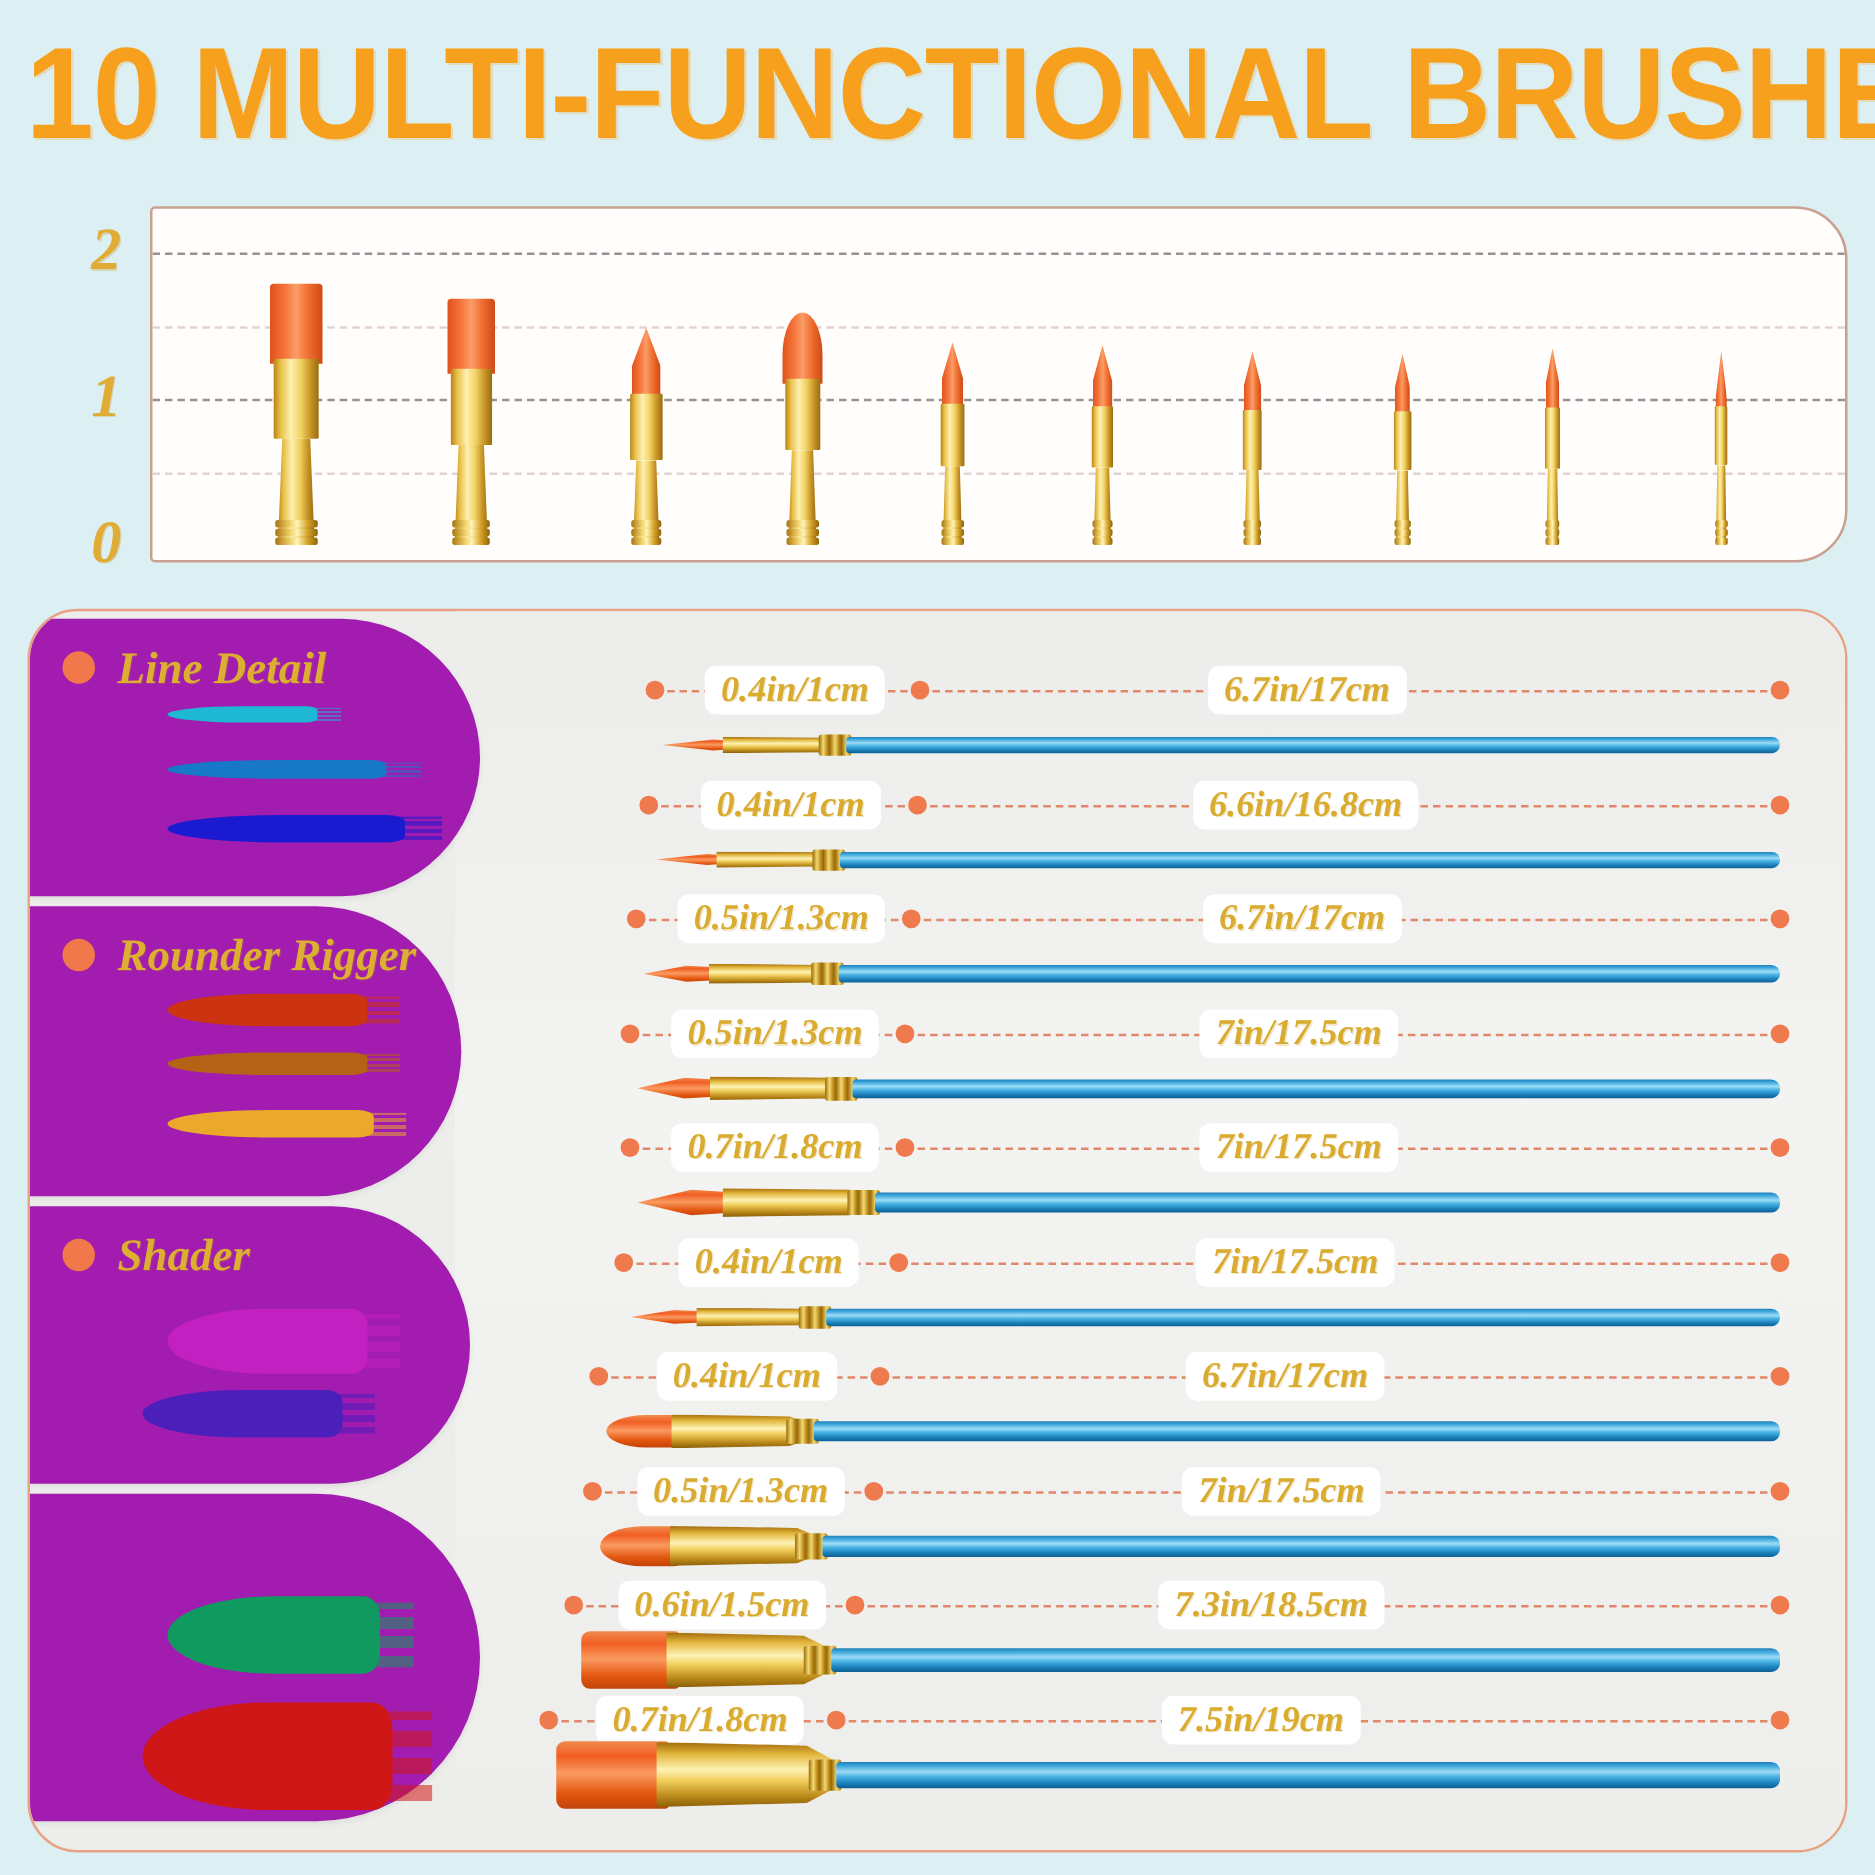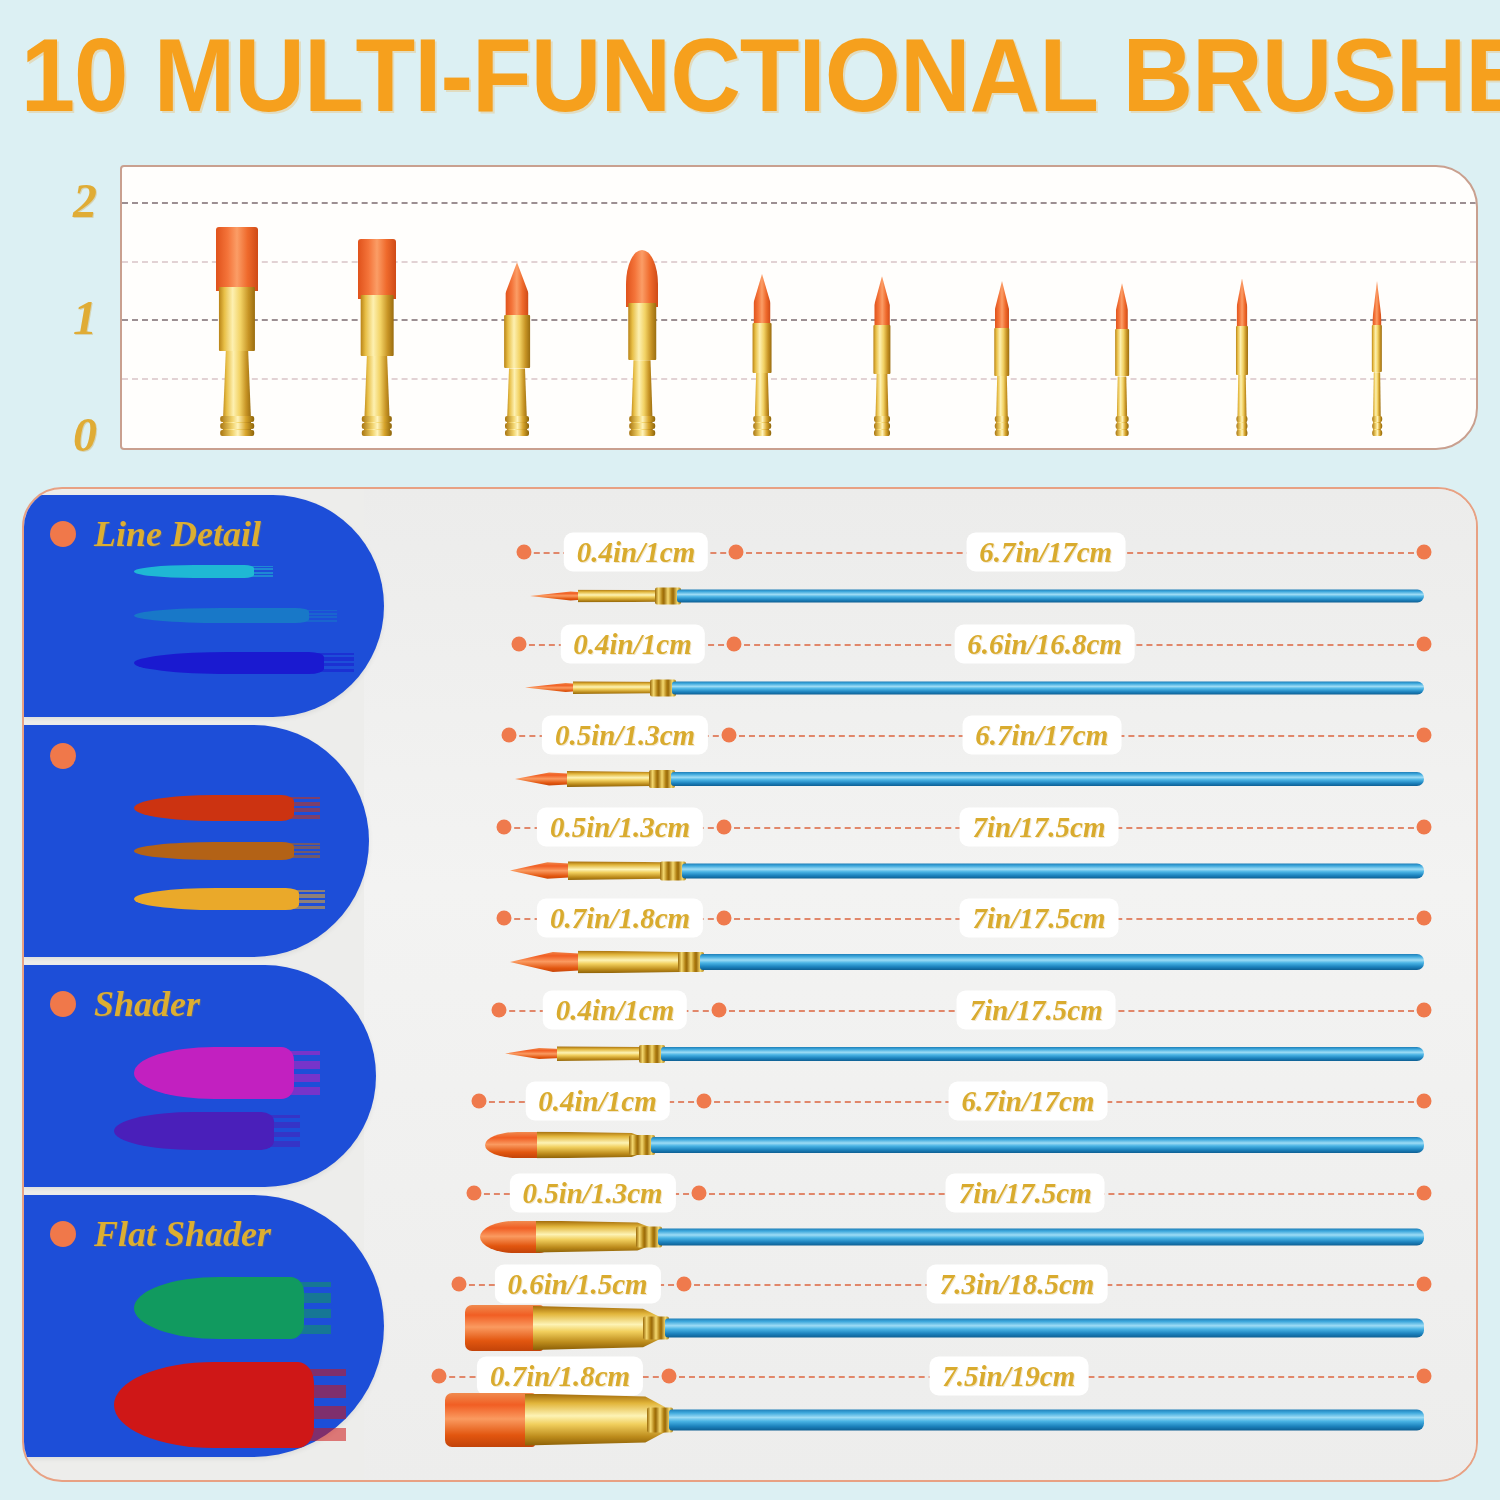--- a/index.html
+++ b/index.html
@@ -80,21 +80,21 @@
     overflow:hidden;
   }
   #brush-stage{
     position:absolute;left:340px;top:0;width:1116px;height:995px;
     background:linear-gradient(180deg,#ececeb 0%,#f3f3f2 40%,#ededec 100%);
   }
 
   
   .cat-card{
     position:absolute;left:0;
-    background:#1d4ed8;
+    background:#a21caf;
     border-radius:0 150px 150px 0;
     box-shadow:0 2px 5px rgba(0,0,0,.07);
   }
   .cat-head{
     position:absolute;left:26px;display:flex;align-items:center;gap:18px;
   }
   .cat-dot{
     width:26px;height:26px;border-radius:50%;
     background:#f0784a;flex:none;
   }
@@ -274,20 +274,21 @@
         <div class="stroke" style="left: 110px; top: 113.333px; width: 175px; height: 15px; background: rgb(24, 120, 200); border-radius: 50% 8% 8% 50% / 50% 25% 25% 50%;">
           <i></i>
         </div>
         <div class="stroke" style="left: 110px; top: 156.667px; width: 190px; height: 22px; background: rgb(26, 26, 208); border-radius: 50% 8% 8% 50% / 50% 25% 25% 50%;">
           <i></i>
         </div>
       </div>
       <div class="cat-card" style="top: 236px; height: 232px; width: 345px;">
         <div class="cat-head" style="top: 18px;">
           <span class="cat-dot" style="background: rgb(240, 120, 74);"></span>
+          <span class="cat-label">Rounder Rigger</span>
         </div>
         <div class="stroke" style="left: 110px; top: 70px; width: 160px; height: 26px; background: rgb(204, 51, 17); border-radius: 50% 8% 8% 50% / 50% 25% 25% 50%;">
           <i></i>
         </div>
         <div class="stroke" style="left: 110px; top: 116.667px; width: 160px; height: 18px; background: rgb(179, 98, 22); border-radius: 50% 8% 8% 50% / 50% 25% 25% 50%;">
           <i></i>
         </div>
         <div class="stroke" style="left: 110px; top: 163.333px; width: 165px; height: 22px; background: rgb(234, 169, 42); border-radius: 50% 8% 8% 50% / 50% 25% 25% 50%;">
           <i></i>
         </div>
@@ -298,24 +299,20 @@
           <span class="cat-label">Shader</span>
         </div>
         <div class="stroke" style="left: 110px; top: 82px; width: 160px; height: 52px; background: rgb(194, 32, 192); border-radius: 50% 8% 8% 50% / 50% 25% 25% 50%;">
           <i></i>
         </div>
         <div class="stroke" style="left: 90px; top: 147px; width: 160px; height: 38px; background: rgb(74, 31, 186); border-radius: 50% 8% 8% 50% / 50% 25% 25% 50%;">
           <i></i>
         </div>
       </div>
       <div class="cat-card" style="top: 706px; height: 262px; width: 360px;">
-        <div class="cat-head" style="top: 18px;">
-          <span class="cat-dot" style="background: rgb(240, 120, 74);"></span>
-          <span class="cat-label">Flat Shader</span>
-        </div>
         <div class="stroke" style="left: 110px; top: 82px; width: 170px; height: 62px; background: rgb(17, 154, 95); border-radius: 50% 8% 8% 50% / 50% 25% 25% 50%;">
           <i></i>
         </div>
         <div class="stroke" style="left: 90px; top: 167px; width: 200px; height: 86px; background: rgb(207, 23, 23); border-radius: 50% 8% 8% 50% / 50% 25% 25% 50%;">
           <i></i>
         </div>
       </div>
     </div>
   <div id="dim-rows">
       <div class="dim-row" style="left: 0px; top: 63px; width: 1456px;">

